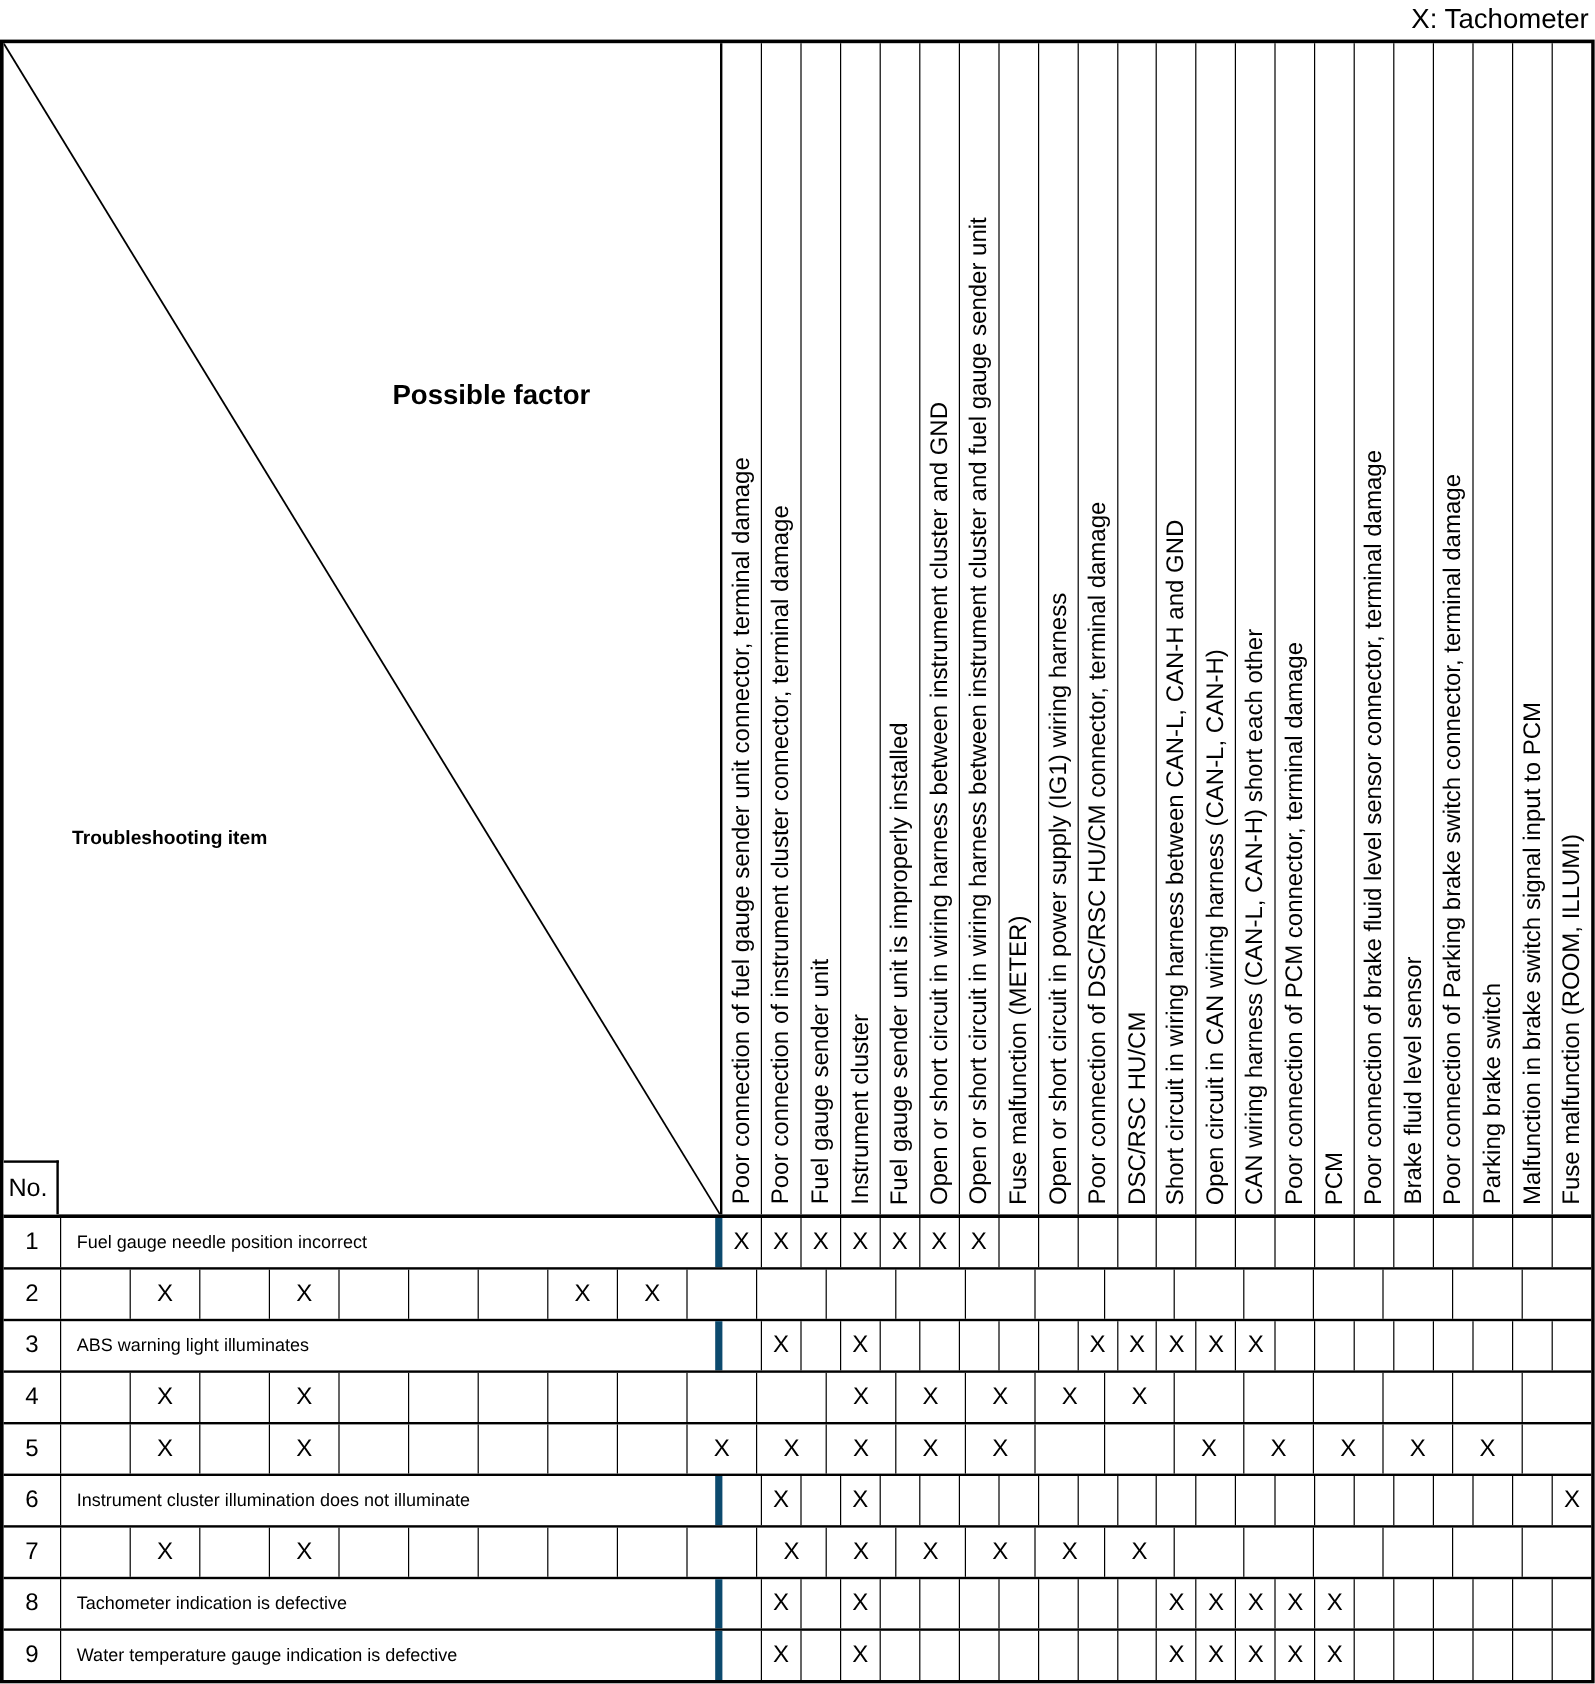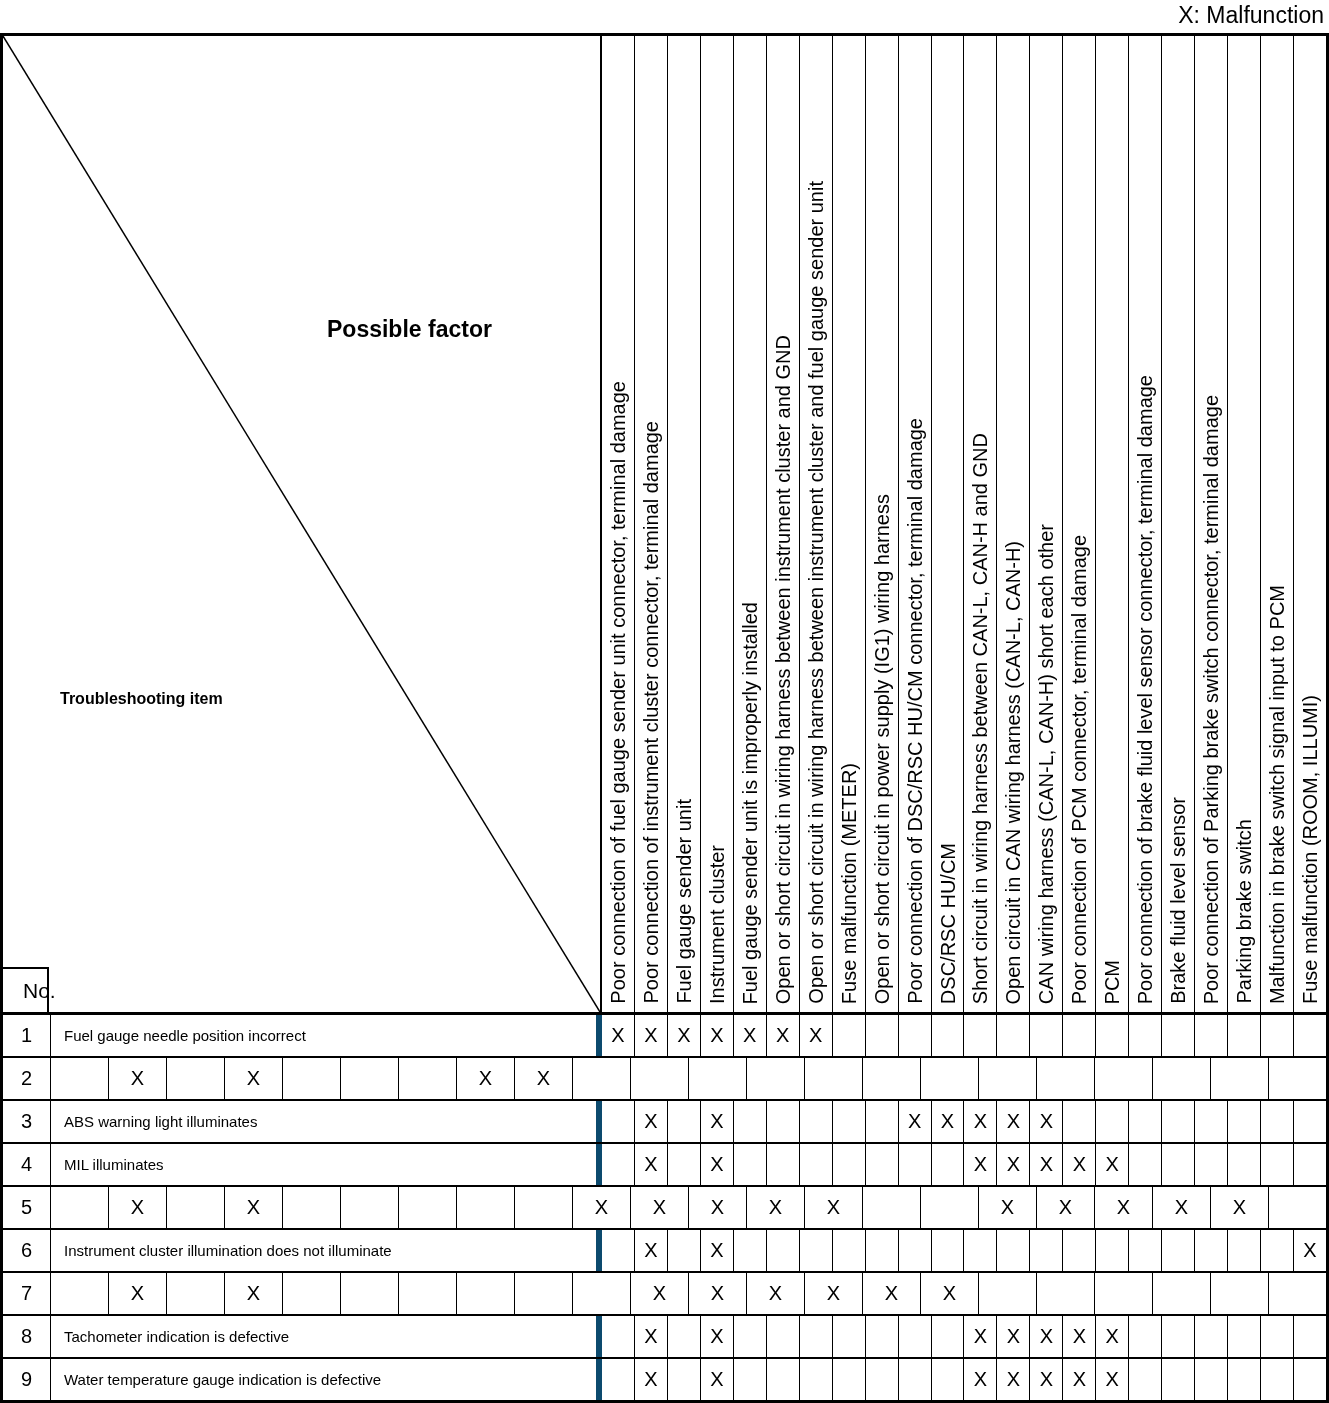--- a/index.html
+++ b/index.html
@@ -40,21 +40,21 @@
   .troubleshooting-item-label {
     position: absolute; left: 57px; top: 654px;
     font-weight: bold; font-size: 16px; white-space: nowrap;
   }
   .no-box {
     position: absolute; left: 0; bottom: 0;
     width: 46px; height: 45px;
     border-top: 2px solid #000; border-right: 2px solid #000;
     background: #fff;
     display: flex; align-items: center;
-    padding-left: 20px;
+    padding-left: 4px;
     font-size: 21px;
   }
   .factor-header-row { flex: 1; display: flex; }
   .hcol {
     flex: 1;
     border-right: 1px solid #000;
     display: flex; align-items: flex-end; justify-content: center;
     overflow: hidden;
   }
   .hcol:last-child { border-right: none; }
@@ -87,21 +87,21 @@
     flex: 1;
     border-right: 1px solid #000;
     display: flex; align-items: center; justify-content: center;
     font-size: 20px;
   }
   .cell-mark:last-child { border-right: none; }
 </style>
 </head>
 <body>
 
-<div class="legend">X: Malfunction</div>
+<div class="legend">X: Tachometer</div>
 
 <div class="matrix-table">
 
   <div class="header-band">
 
     <div class="corner-cell">
       <svg viewBox="0 0 597 979" preserveAspectRatio="none">
         <line x1="0" y1="0" x2="597" y2="979" stroke="#000" stroke-width="1.5"></line>
       </svg>
       <div class="possible-factor-label">Possible factor</div>
@@ -253,21 +253,20 @@
         <div class="cell-mark"></div>
         <div class="cell-mark"></div>
         <div class="cell-mark"></div>
         <div class="cell-mark"></div>
         <div class="cell-mark"></div>
         <div class="cell-mark"></div>
         <div class="cell-mark"></div>
       </div>
       <div class="trow">
         <div class="cell-no">4</div>
-        <div class="cell-item">MIL illuminates</div>
         <div class="cell-mark"></div>
         <div class="cell-mark">X</div>
         <div class="cell-mark"></div>
         <div class="cell-mark">X</div>
         <div class="cell-mark"></div>
         <div class="cell-mark"></div>
         <div class="cell-mark"></div>
         <div class="cell-mark"></div>
         <div class="cell-mark"></div>
         <div class="cell-mark"></div>

